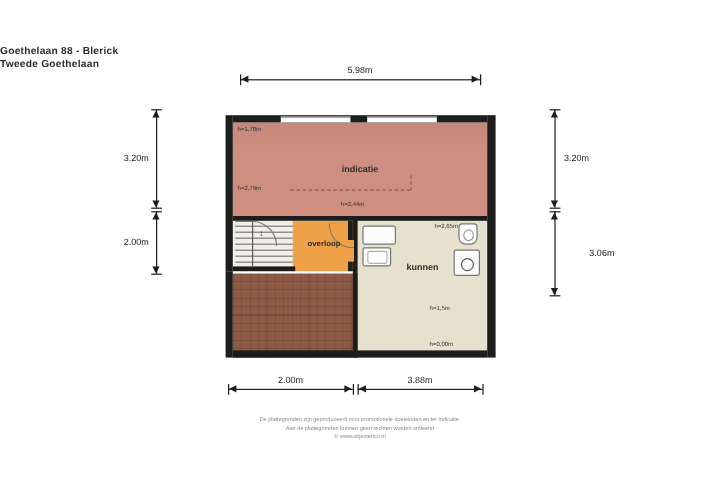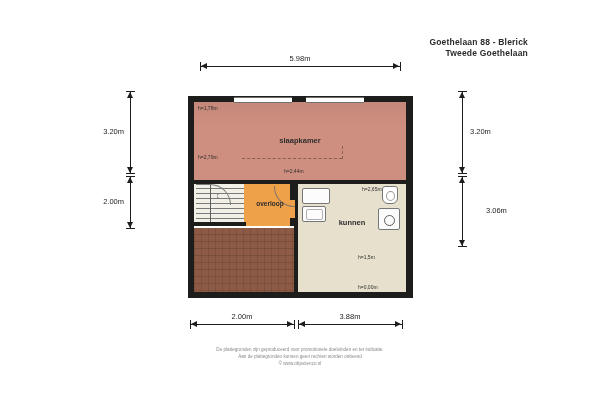--- a/index.html
+++ b/index.html
@@ -19,21 +19,21 @@
     left: 0; top: 0;
     width: 600px;
     height: 400px;
   }
 
   
   .title {
     position: absolute;
     left: 0;
     width: 528px;
-    text-align: right;
+    text-align: left;
     font-size: 8.5px;
     font-weight: bold;
     color: #2b2b2b;
     letter-spacing: 0.2px;
   }
   #title-main { top: 37px; }
   #title-sub  { top: 48px; }
 
   
   .footer {
@@ -352,21 +352,21 @@
   <div class="tick tick-h" style="left:458px; top:173px;"></div>
   <div class="arrow-u" style="left:459px; top:92px;"></div>
   <div class="arrow-d" style="left:459px; top:167px;"></div>
   <div class="dim-label" style="left:470px; top:127px; width:60px; text-align:left;">3.20m</div>
 
   <div class="dim-v" style="left:462px; top:176px; height:70px;"></div>
   <div class="tick tick-h" style="left:458px; top:176px;"></div>
   <div class="tick tick-h" style="left:458px; top:246px;"></div>
   <div class="arrow-u" style="left:459px; top:177px;"></div>
   <div class="arrow-d" style="left:459px; top:240px;"></div>
-  <div class="dim-label" style="left:486px; top:206px; width:60px; text-align:left;">3.06m</div>
+  <div class="dim-label" style="left:452px; top:206px; width:60px; text-align:right;">3.06m</div>
 
   <div class="dim-h" style="left:190px; top:324px; width:104px;"></div>
   <div class="tick tick-v" style="left:190px; top:320px;"></div>
   <div class="tick tick-v" style="left:294px; top:320px;"></div>
   <div class="arrow-l" style="left:191px; top:321px;"></div>
   <div class="arrow-r" style="left:287px; top:321px;"></div>
   <div class="dim-label" style="left:202px; top:312px; width:80px;">2.00m</div>
 
   <div class="dim-h" style="left:298px; top:324px; width:104px;"></div>
   <div class="tick tick-v" style="left:298px; top:320px;"></div>
@@ -414,21 +414,21 @@
       <div class="rail"></div>
       <div class="curve"></div>
     </div>
     <div class="stair-arrow">↕</div>
 
     <div class="fixture f-toilet"></div>
     <div class="fixture f-washer"></div>
     <div class="fixture f-sink"></div>
     <div class="fixture f-bath"></div>
 
-    <div class="room-label" id="label-slaapkamer">slaapkamer</div>
+    <div class="room-label" id="label-slaapkamer">indicatie</div>
     <div class="room-label" id="label-overloop">overloop</div>
     <div class="room-label" id="label-washok">kunnen</div>
 
     <div class="hnote" id="h1">h=1,78m</div>
     <div class="hnote" id="h2">h=2,79m</div>
     <div class="hnote" id="h3">h=2,44m</div>
     <div class="hnote" id="h4">h=2,65m</div>
     <div class="hnote" id="h5">h=1,5m</div>
     <div class="hnote" id="h6">h=0,00m</div>
 

